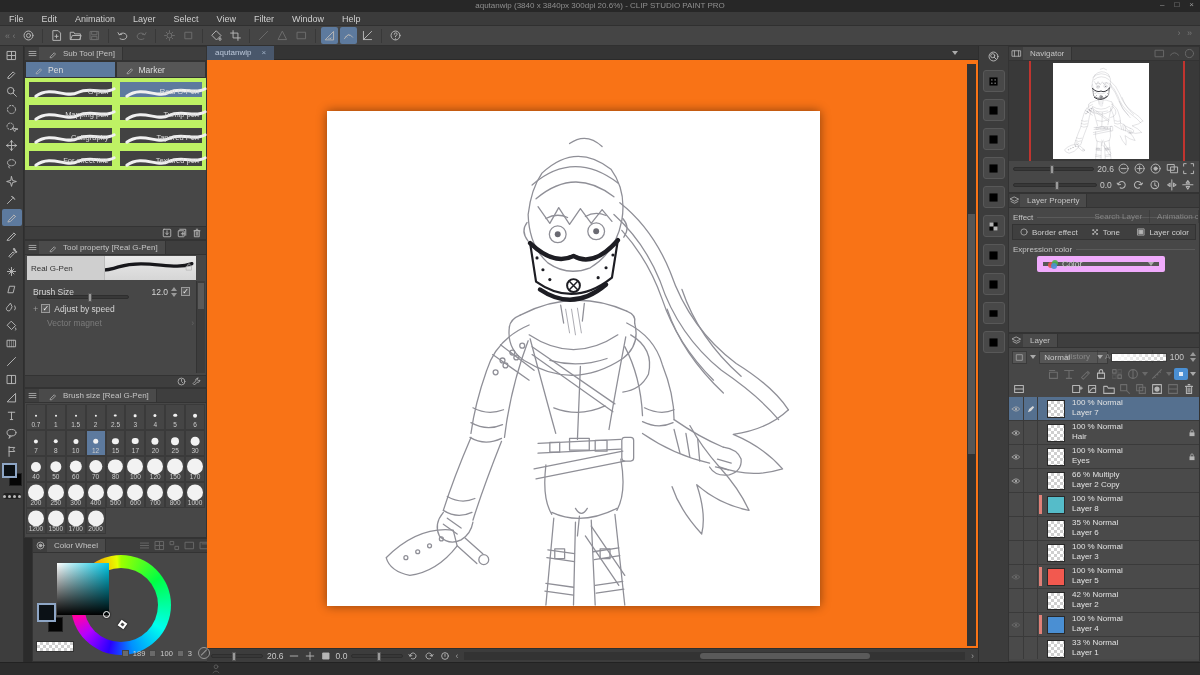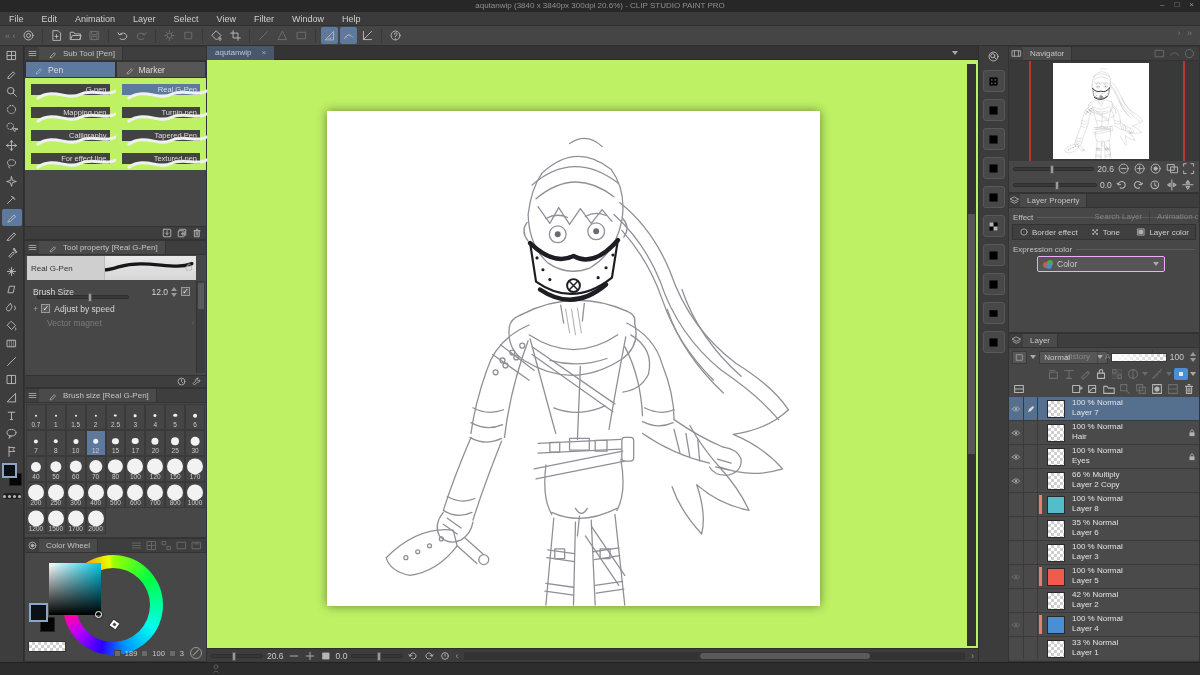--- a/index.html
+++ b/index.html
@@ -49,21 +49,21 @@
   .phead .ic { width:14px; height:12px; }
   .ptab { display:flex; align-items:center; gap:3px; background:#4a4a4a; height:100%; padding:0 7px; border-right:1px solid #333; white-space:nowrap; }
   .ptab.inactive { background:transparent; opacity:.45;margin-top:32px; }
 
   
   #subtool { left:24px; top:46px; width:183px; height:194px; }
   .stabs { display:flex; height:17px; background:#3e3e3e; }
   .stab { flex:1; display:flex; align-items:center; gap:4px; font-size:8.5px; padding-left:8px; background:#565656; border:1px solid #333; color:#ddd; }
   .stab.sel { background:var(--accent); }
   #pengrid { display:grid; grid-template-columns:1fr 1fr; }
-  .pencell { position:relative; height:23px; background:#424242; border:6px solid #bef264;text-decoration:underline; }
+  .pencell { position:relative; height:23px; background:#424242; border:4px solid #bef264;text-decoration:underline; }
   .pencell.sel { background:var(--accent); }
   .pencell svg { position:absolute; left:4px; top:2px; }
   .pencell .nm { position:absolute; right:3px; bottom:1px; font-size:7.5px; color:#ddd; }
   #st-footer { position:absolute; bottom:0; left:0; right:0; height:13px; background:#3e3e3e; display:flex; justify-content:flex-end; align-items:center; padding-right:3px; gap:3px; border-top:1px solid #333; }
   #st-footer .ic { width:12px; height:11px; }
 
   
   #toolprop { left:24px; top:240px; width:183px; height:148px; }
   #tp-preview { position:relative; height:24px; margin:1px 10px 2px 2px; background:linear-gradient(#e9e9e9,#d6d6d6); overflow:hidden; }
   #tp-chip { position:absolute; left:0; top:0; width:78px; height:100%; background:#cfcfcf; color:#333; font-size:8px; display:flex; align-items:center; padding-left:4px; border-right:1px solid #bbb; }
@@ -82,38 +82,38 @@
 
   
   #brushsize { left:24px; top:388px; width:183px; height:150px; }
   #bs-grid { display:grid; grid-template-columns:repeat(9,1fr); padding:1px; }
   .bs-cell { height:26px; background:#454545; border:1px solid #3a3a3a; position:relative; display:flex; flex-direction:column; align-items:center; justify-content:flex-end; }
   .bs-cell.sel { background:var(--accent); }
   .bs-dot { background:#f2f2f2; border-radius:50%; position:absolute; top:45%; left:50%; transform:translate(-50%,-60%); }
   .bs-label { font-size:6.5px; color:#ccc; padding-bottom:1px; }
 
   
-  #colorwheel { left:24px; top:538px; width:183px; height:124px; }
+  #colorwheel { left:32px; top:538px; width:183px; height:124px; }
   #wheel { position:absolute; left:38px; top:16px; width:100px; height:100px; border-radius:50%;
     background:conic-gradient(#9dff00,#00ff44 55deg,#00ffee 120deg,#0091ff 165deg,#2a00ff 195deg,#b400ff 230deg,#ff00aa 255deg,#ff0000 285deg,#ff8800 320deg,#e6ff00 355deg,#9dff00); }
   #wheel::after { content:""; position:absolute; left:13px; top:13px; width:74px; height:74px; border-radius:50%; background:#474747; }
   #sv { position:absolute; left:24px; top:24px; width:52px; height:52px; z-index:2;
     background:linear-gradient(to bottom, rgba(0,0,0,0) 0%, #000 100%), linear-gradient(to right, #fff 0%, #00c8e6 100%); }
   #sv-cursor { position:absolute; z-index:3; left:70px; top:72px; width:7px; height:7px; border:1.5px solid #fff; border-radius:50%; box-shadow:0 0 2px #000; }
   #ring-mark { position:absolute; z-index:3; left:86px; top:82px; width:7px; height:7px; border:2px solid #fff; background:transparent; transform:rotate(35deg); box-shadow:0 0 2px #000; }
   #cw-fg { position:absolute; left:4px; top:64px; width:19px; height:19px; background:#0b1116; border:2px solid #8ea6c6; z-index:4; }
   #cw-bg { position:absolute; left:15px; top:78px; width:15px; height:15px; background:#050505; border:1px solid #222; z-index:3; }
   #cw-trans { position:absolute; left:3px; top:102px; width:38px; height:11px; z-index:4; border:1px solid #333; }
   #cw-hsv { position:absolute; right:22px; bottom:3px; display:flex; gap:4px; font-size:7.5px; color:#c9c9c9; align-items:center; z-index:4; }
   #cw-hsv b { width:7px; height:7px; background:#6a6a6a; border:1px solid #444; display:inline-block; }
   #cw-circ { position:absolute; right:4px; bottom:2px; width:12px; height:12px; border:1.3px solid #999; border-radius:50%; z-index:4; }
   #cw-circ::after { content:""; position:absolute; left:1px; top:4px; width:8px; height:1.3px; background:#999; transform:rotate(-45deg); }
 
   
-  #canvasArea { left:207px; top:46px; width:771px; height:616px; background:#bef264; }
+  #canvasArea { left:207px; top:46px; width:771px; height:616px; background:#f97316; }
   #tabrow { height:14px; background:#343434; border-bottom:1px solid #2a2a2a; display:flex; align-items:center; }
   #doctab { height:14px; background:#49576b; color:#bcc8da; font-size:8px; display:flex; align-items:center; gap:10px; padding:0 8px; }
   #doctab .x { color:#9fb0c6; font-size:8px; }
   #tab-caret { margin-left:auto; margin-right:20px; }
   #whitecanvas { position:absolute; left:120px; top:65px; width:493px; height:495px; background:#fff; box-shadow:0 0 10px rgba(0,0,0,.45); }
   #whitecanvas svg { width:100%; height:100%; display:block; }
   #vscroll { position:absolute; right:2px; top:18px; bottom:16px; width:9px; background:#333; }
   #vscroll .th { position:absolute; left:1px; right:1px; top:150px; height:240px; background:#565656; }
   #canvasbottom { position:absolute; left:0; right:0; bottom:0; height:14px; background:#3c3c3c; border-top:1px solid #2e2e2e; display:flex; align-items:center; gap:4px; padding:0 4px; font-size:8.5px; color:#c9c9c9; }
   #hscroll { flex:1; height:8px; background:#333; position:relative; margin:0 2px; }
@@ -131,21 +131,21 @@
   .redline { position:absolute; top:0; bottom:0; width:2px; background:#c0342f; }
   .navrow { display:flex; align-items:center; height:16px; gap:3px; padding:0 4px; font-size:8.5px; }
   .navrow .ic { width:14px; height:13px; }
   .navrow .num { margin-left:auto; }
 
   #layerprop { left:1008px; top:193px; width:192px; height:140px; }
   .lp-label { display:flex; align-items:center; font-size:8px; color:#c4c4c4; margin:5px 4px 2px 4px; gap:4px; }
   .lp-label::after { content:""; flex:1; height:1px; background:#5a5a5a; }
   #lp-effects { display:flex; background:#3f3f3f; border:1px solid #333; margin:0 3px; height:16px; align-items:center; font-size:8px; }
   #lp-effects .eb { display:flex; align-items:center; gap:3px; padding:0 6px; color:#cdcdcd; }
-  #lp-dd { display:flex; align-items:center; gap:4px; margin:2px 0 0 28px; width:128px; height:16px; background:#565656; border:1px solid #f0abfc; border-radius:2px; font-size:8.5px; padding:0 5px; }
+  #lp-dd { display:flex; align-items:center; gap:4px; margin:2px 0 0 28px; width:128px; height:16px; background:#565656; border:6px solid #f0abfc; border-radius:2px; font-size:8.5px; padding:0 5px; }
   #lp-dd .caret { margin-left:auto; }
   .tricolor { width:10px; height:9px; position:relative; }
   .tricolor i { position:absolute; width:6px; height:6px; border-radius:50%; opacity:.9; }
 
   #layerpanel { left:1008px; top:333px; width:192px; height:329px; }
   #lyr-ctrl { display:flex; align-items:center; gap:3px; height:18px; padding:0 3px; }
   #blend-dd { width:72px; height:13px; background:#565656; border:1px solid #3a3a3a; font-size:8px; display:flex; align-items:center; padding:0 4px; }
   #blend-dd .caret { margin-left:auto; }
   #opq-slider { width:58px; height:9px; position:relative; border:1px solid #3a3a3a; }
   #opq-slider .ov { position:absolute; inset:0; background:linear-gradient(to right, rgba(255,255,255,.95), rgba(255,255,255,0)); }

